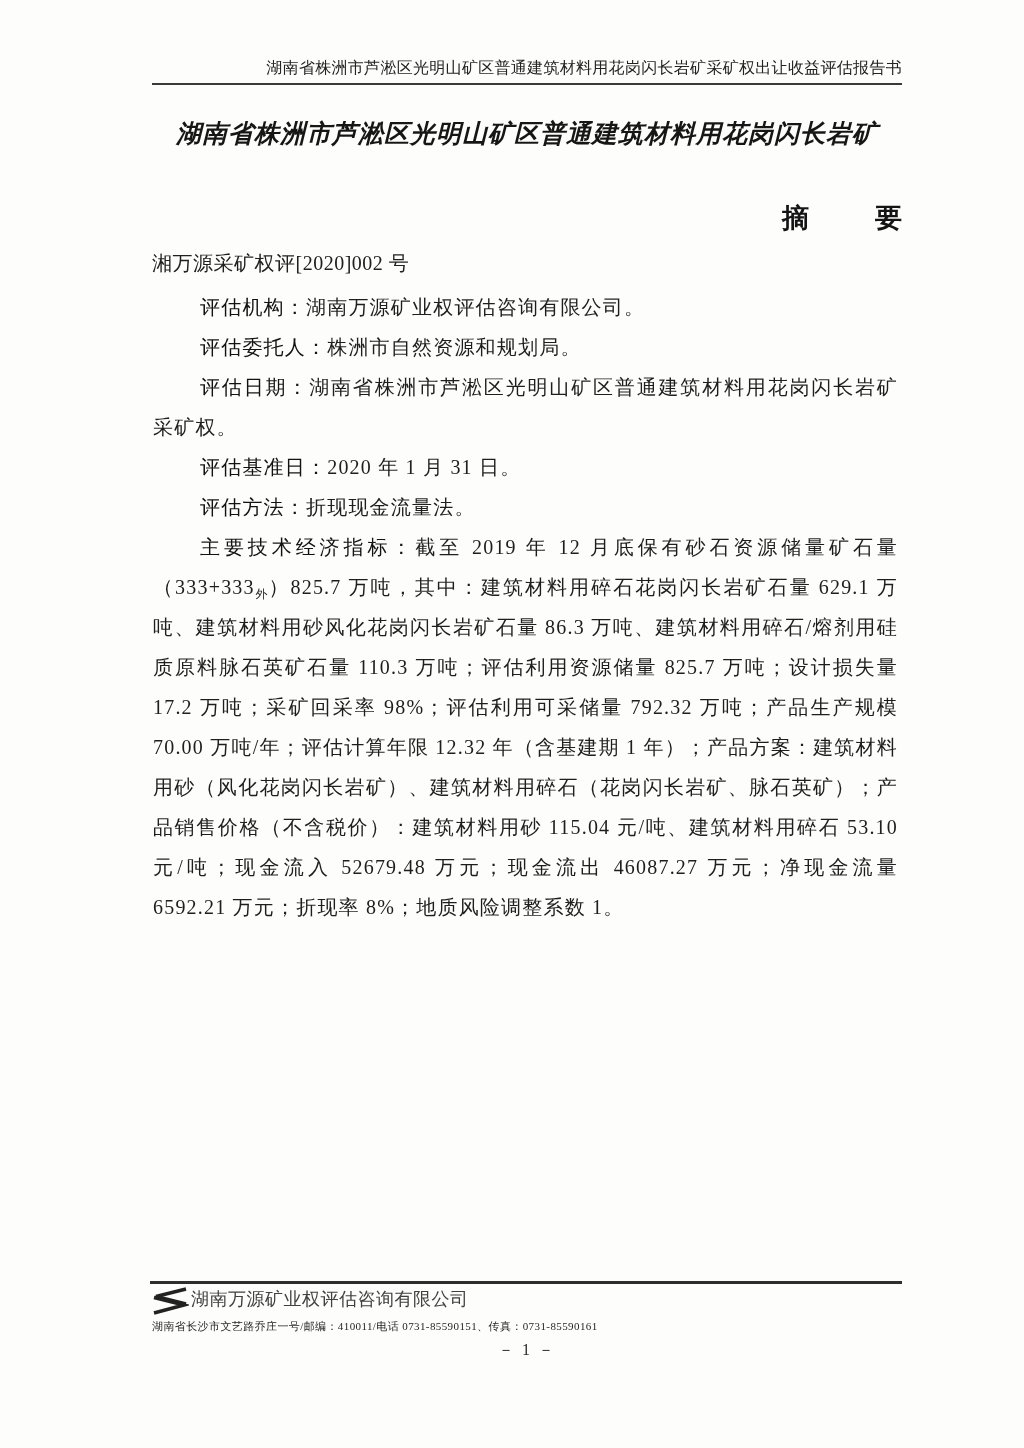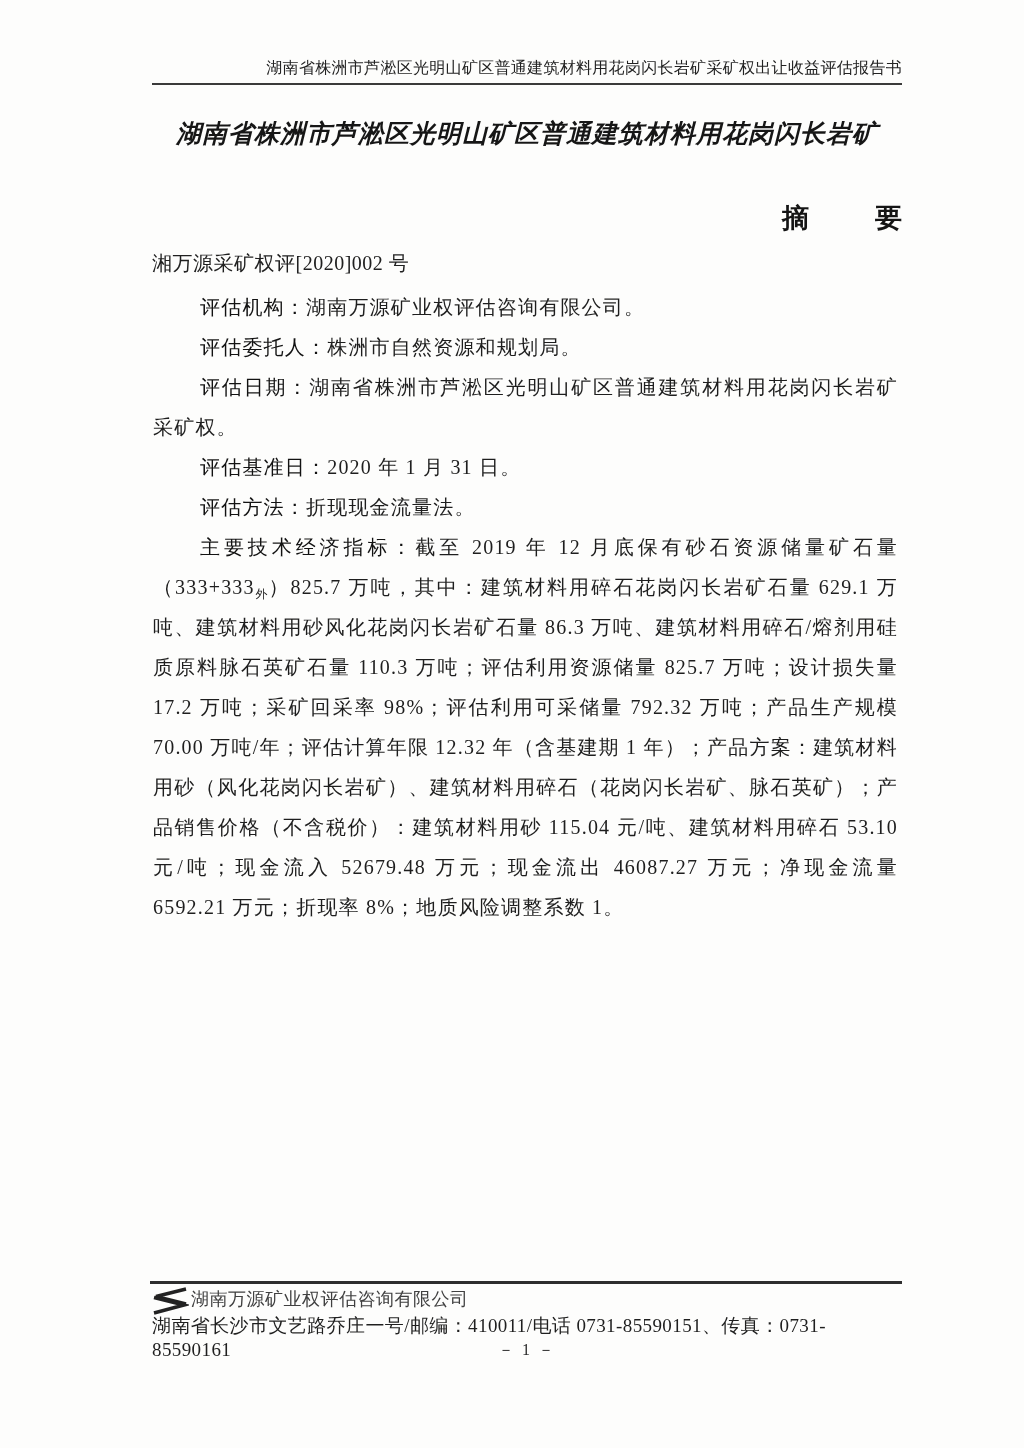--- a/index.html
+++ b/index.html
@@ -123,21 +123,21 @@
   }
   .footer-company svg {
     margin-right: 2px;
     display: block;
   }
   .footer-address {
     position: absolute;
     top: 1314px;
     left: 152px;
     width: 750px;
-    font-size: 19px;
+    font-size: 11px;
     letter-spacing: 0.4px;
     color: #1f1f1f;
     line-height: 24px;
   }
   .footer-page {
     position: absolute;
     top: 1340px;
     left: 152px;
     width: 750px;
     text-align: center;

